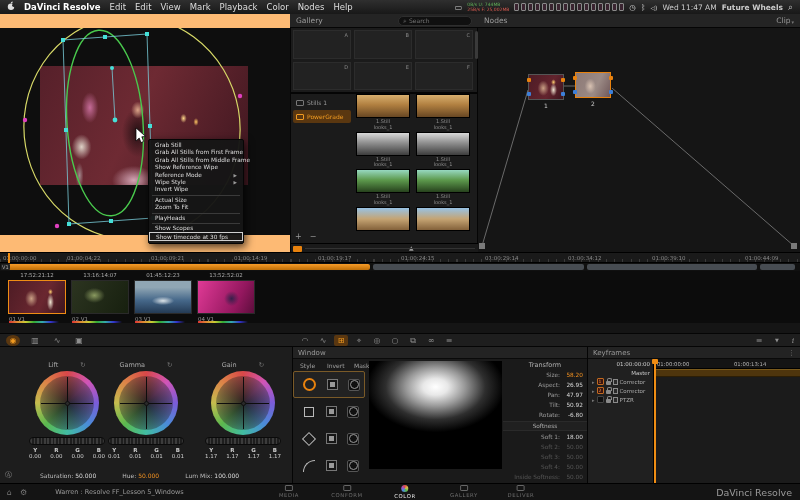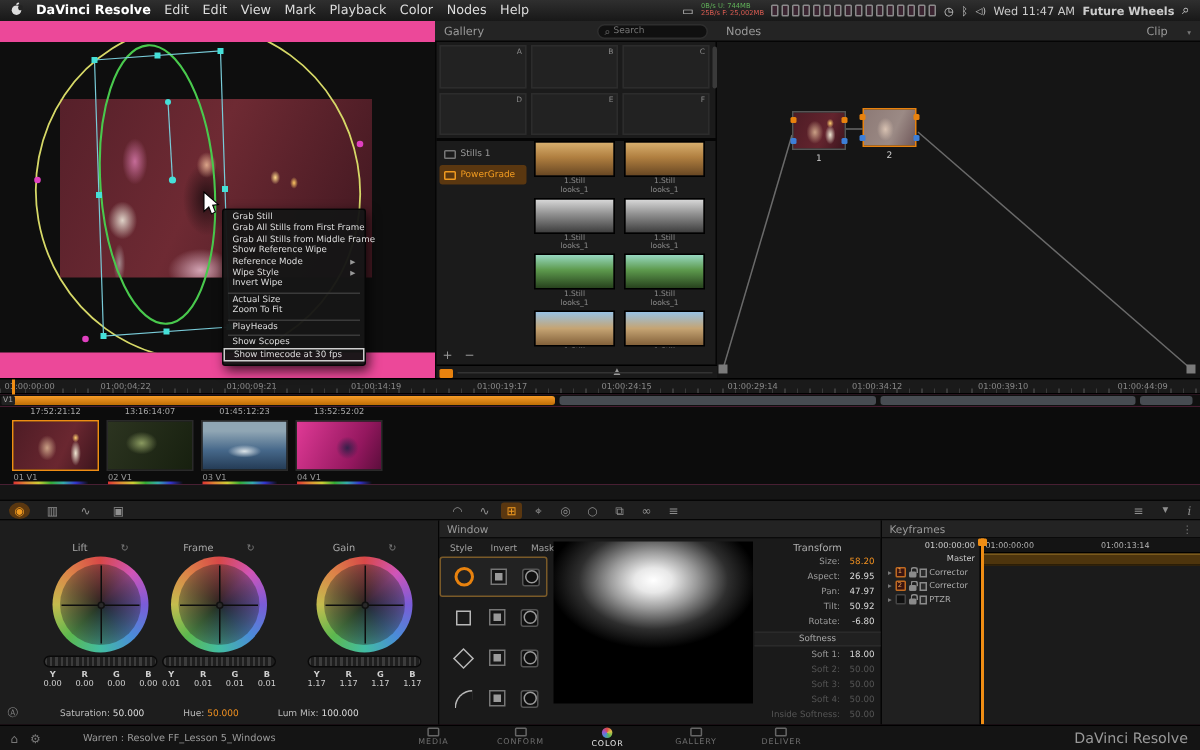--- a/index.html
+++ b/index.html
@@ -1,17 +1,17 @@
 <!DOCTYPE html>
 <html><head>
 <meta charset="utf-8">
 <style>
 *{margin:0;padding:0;box-sizing:border-box}
 html,body{background:#111}
-#stage{position:relative;width:800px;height:500px;background:#ec4899;overflow:hidden;
+#stage{position:relative;width:800px;height:500px;background:#fdba74;overflow:hidden;
   font-family:"DejaVu Sans","Liberation Sans",sans-serif;color:#bbb;font-size:7px}
 .abs{position:absolute}
 
 .menubar{left:0;top:0;width:800px;height:14px;background:linear-gradient(#2f2f2f,#181818);
   display:flex;align-items:center;gap:9px;padding:0 7px;font-size:8.5px;color:#ddd;z-index:40}
 .menubar .app{font-weight:bold;color:#fff}
 .mb-right{margin-left:auto;display:flex;align-items:center;gap:5px;font-size:7.5px;color:#ccc}
 .netstats{display:flex;flex-direction:column;font-size:4.5px;line-height:1.15}
 .net-tx{color:#5fae58}.net-rx{color:#d85a50}
 .appicons{display:flex;gap:2px}
@@ -222,21 +222,21 @@
 
   <div class="phead" style="left:290px;top:14px;width:188px">
     <span>Gallery</span>
     <div class="searchbox">
       <span style="font-size:7px">⌕</span>
       <input placeholder="Search" style="">
     </div>
   </div>
   <div class="phead" style="left:478px;top:14px;width:322px">
     <span>Nodes</span>
-    <span style="margin-left:auto;display:flex;gap:13px;align-items:flex-end">
+    <span style="margin-left:auto;display:flex;gap:1px;align-items:flex-end">
       <span>Clip</span>
       <span style="font-size:5px;color:#777">▾</span>
     </span>
   </div>
 
   <div id="viewer" class="abs">
     <div id="vframe"></div>
     <svg id="voverlay" viewBox="0 0 290 207">
       <ellipse cx="132" cy="100" rx="108" ry="112" fill="none" stroke="#d6d867" stroke-width="1.2" transform="rotate(-10 132 100)"></ellipse>
       <circle cx="25" cy="92" r="2.2" fill="#e040c0"></circle>
@@ -466,21 +466,21 @@
       <div class="yrgb">
         <span class="cY"><b>Y</b><span>0.00</span></span>
         <span class="cR"><b>R</b><span>0.00</span></span>
         <span class="cG"><b>G</b><span>0.00</span></span>
         <span class="cB"><b>B</b><span>0.00</span></span>
       </div>
     </div>
 
     <div class="wcol" style="left:99px;top:14px">
       <div class="wname">
-          <span>Frame</span>
+          <span>Gamma</span>
           <span style="color:#777">↻</span>
         </div>
       <div class="wheel">
           <span class="ch-h"></span>
           <span class="ch-v"></span>
           <span class="dot"></span>
         </div>
       <div class="mwheel"></div>
       <div class="yrgb">
         <span class="cY"><b>Y</b><span>0.01</span></span>

